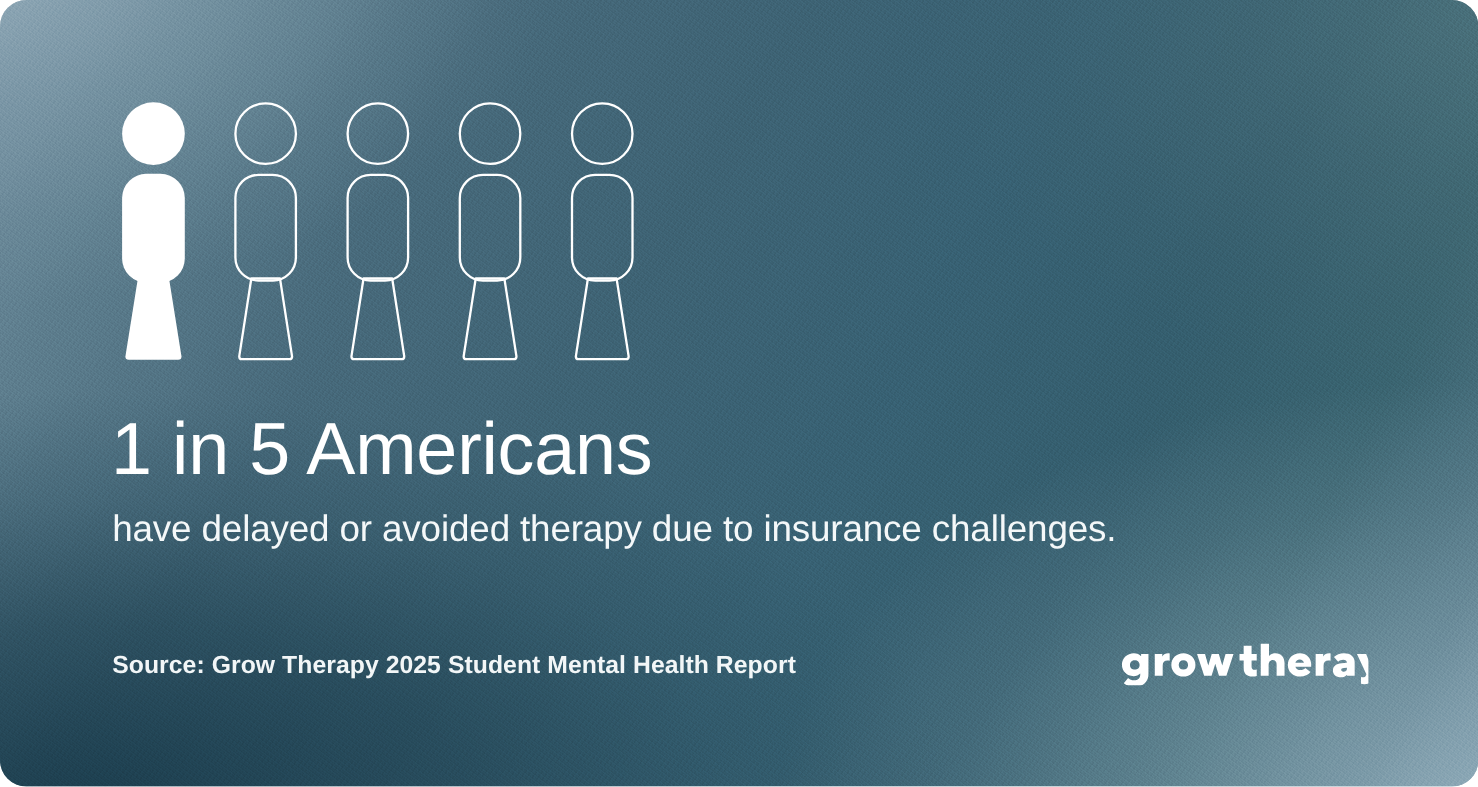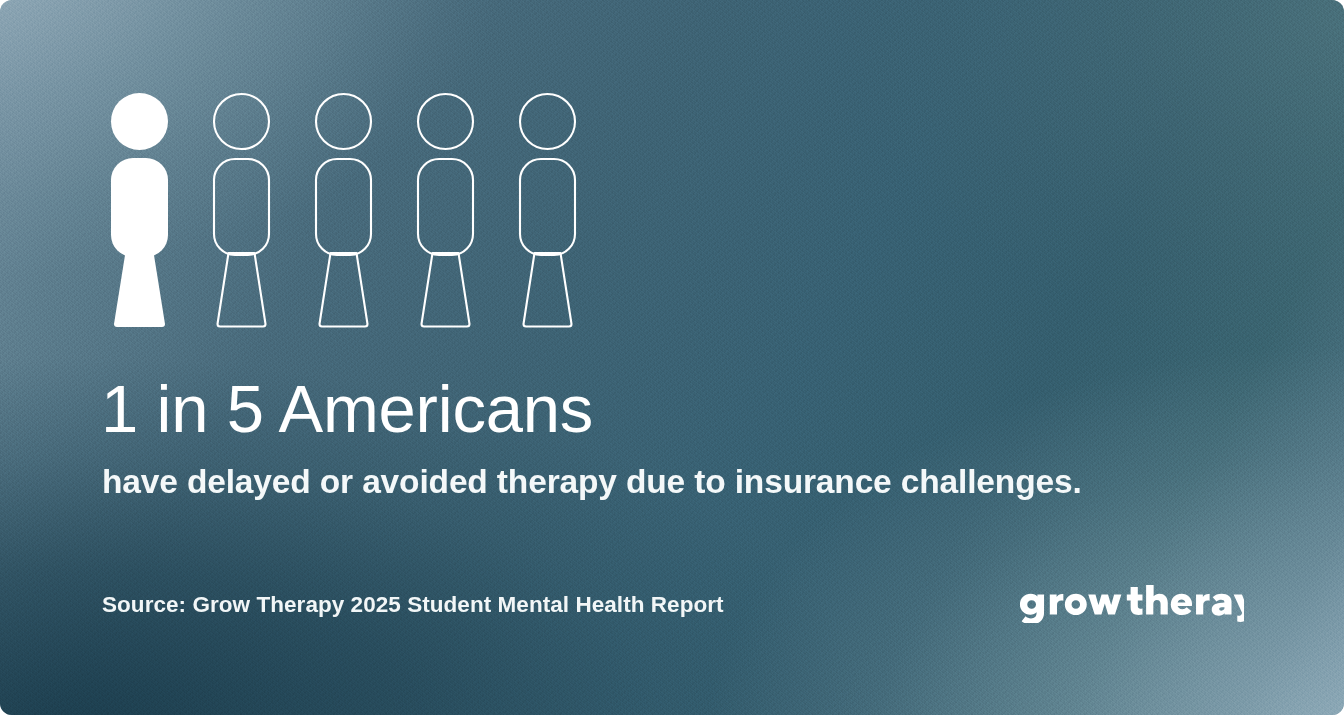--- a/index.html
+++ b/index.html
@@ -10,21 +10,21 @@
     background: #ffffff;
     overflow: hidden;
   }
   * { box-sizing: border-box; }
 
   #card {
     position: absolute;
     left: 0; top: 0;
     width: 1344px;
     height: 715px;
-    border-radius: 12px;
+    border-radius: 24px;
     overflow: hidden;
     font-family: "Liberation Sans", sans-serif;
   }
 
   
   .bg-base {
     position: absolute; inset: 0;
     background: linear-gradient(118deg,
         #6f8b9c 0%,
         #5d7d8d 11%,
@@ -105,21 +105,21 @@
     letter-spacing: -0.2px;
     color: #ffffff;
     line-height: 1.04;
     white-space: nowrap;
   }
   #subhead {
     position: absolute;
     left: 102px;
     top: 462px;
     font-size: 33.5px;
-    font-weight: 700;
+    font-weight: 400;
     letter-spacing: -0.15px;
     color: #f4f8f9;
     line-height: 1.18;
     white-space: nowrap;
   }
   #source {
     position: absolute;
     left: 102px;
     top: 592px;
     font-size: 22.5px;

